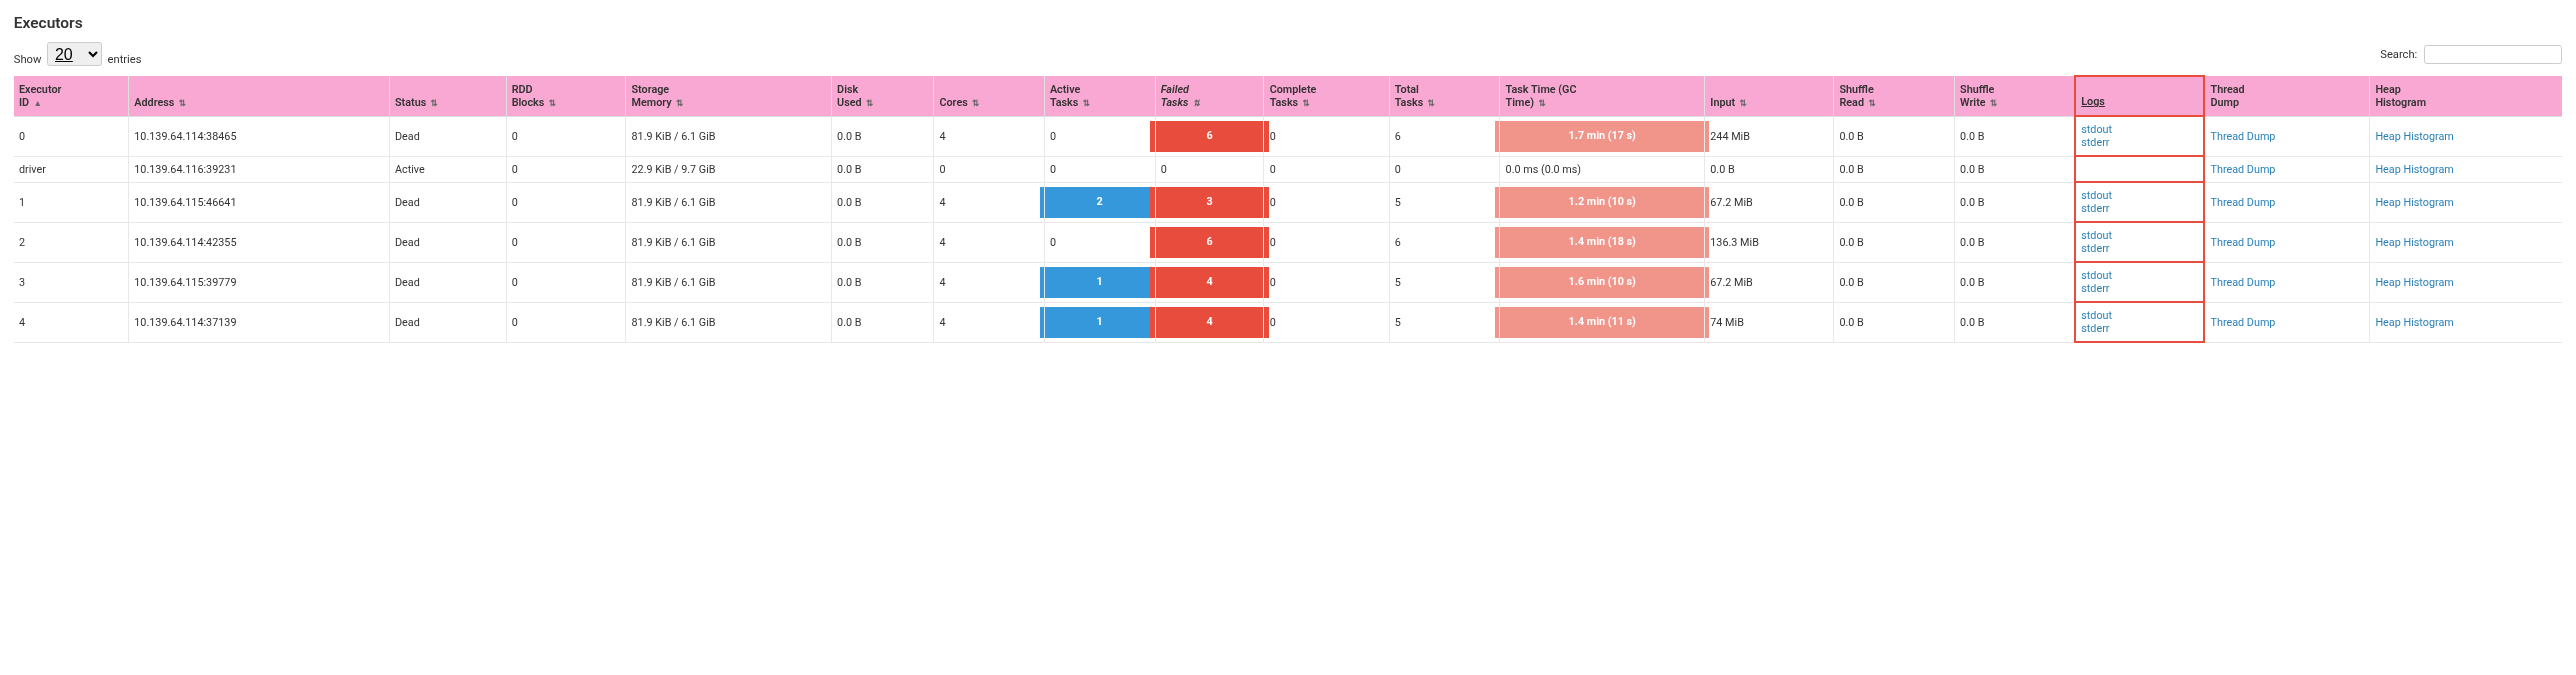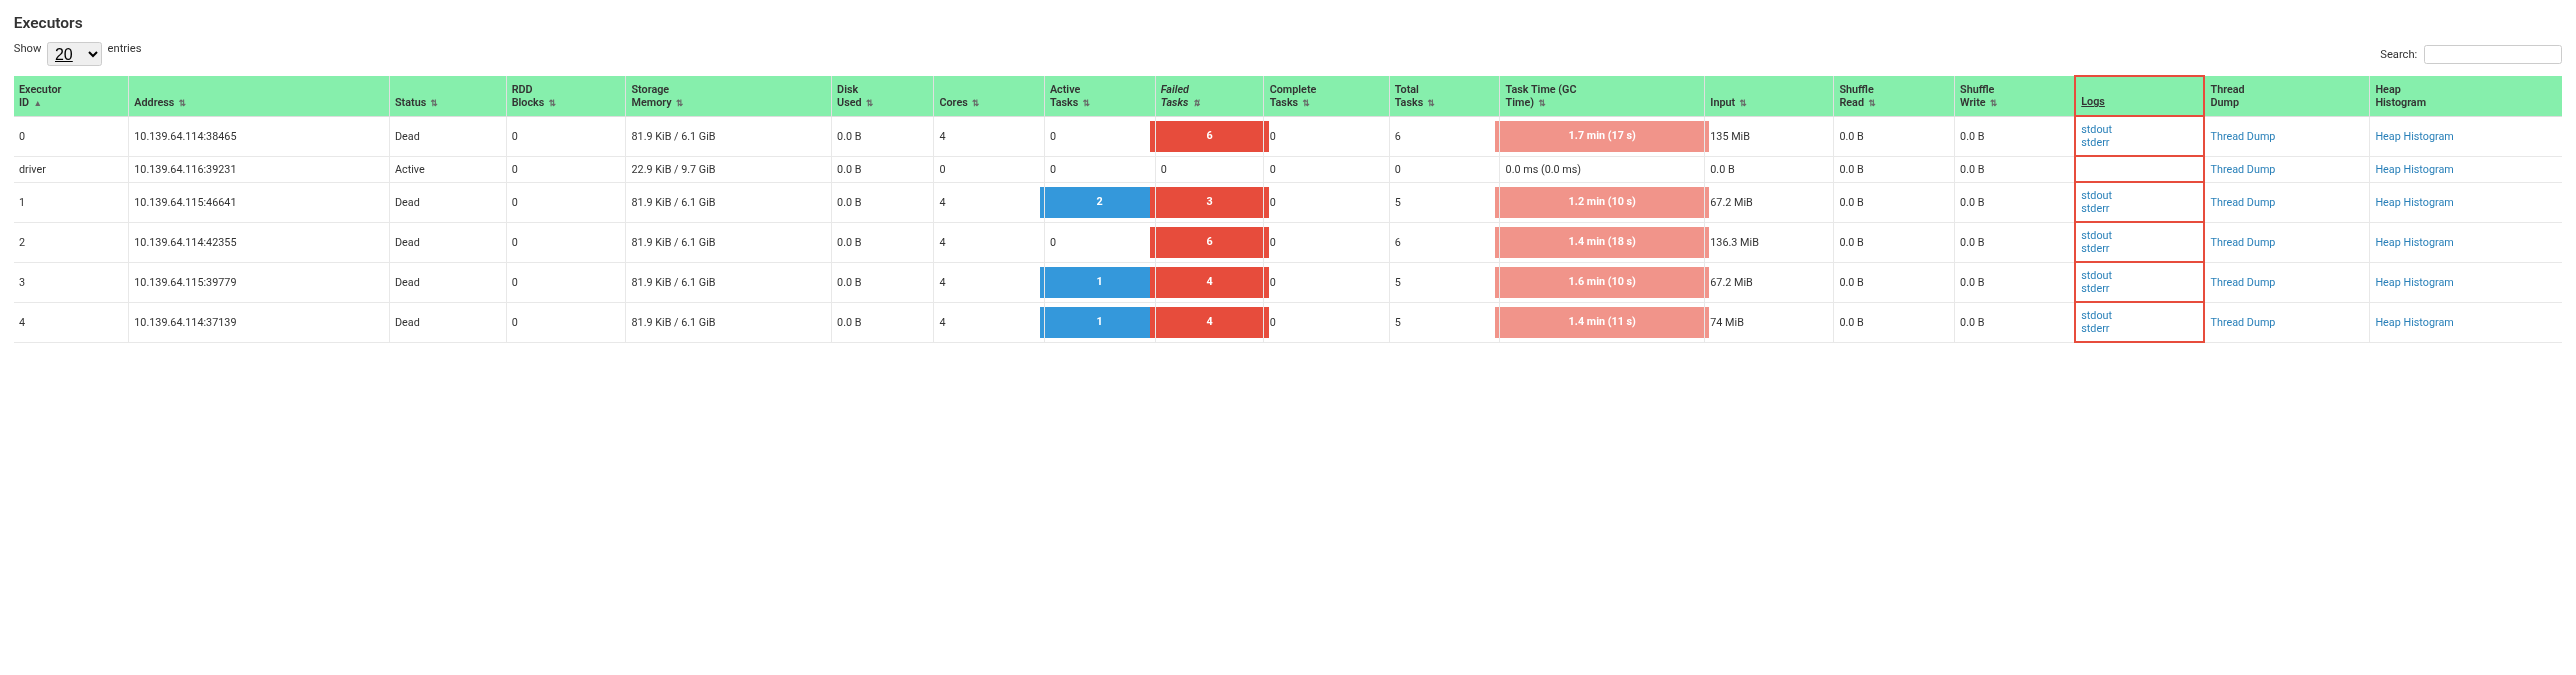--- a/index.html
+++ b/index.html
@@ -17,21 +17,21 @@
       color: #333;
     }
     .top-controls {
       display: flex;
       justify-content: space-between;
       align-items: center;
       margin-bottom: 8.6px;
     }
     .show-entries {
       display: flex;
-      align-items: flex-start;
+      align-items: flex-end;
       gap: 5.2px;
       font-size: 11.2px;
     }
     .show-entries select {
       padding: 1.7px 3.4px;
       font-size: 16px;
       border: 0.9px solid #ccc;
       border-radius: 2.6px;
       text-decoration: underline;
     }
@@ -48,21 +48,21 @@
       padding: 2.6px 6.9px;
       font-size: 11.2px;
       width: 138px;
     }
     table {
       width: 100%;
       border-collapse: collapse;
       font-size: 10.8px;
     }
     thead tr {
-      background: #86efac;
+      background: #f9a8d4;
       border-bottom: 1.7px solid #ddd;
       margin-left: 16px;
     }
     th {
       padding: 6.9px 5.2px;
       text-align: left;
       font-weight: 600;
       color: #333;
       white-space: nowrap;
       cursor: pointer;
@@ -196,21 +196,21 @@
         <td><span>4</span></td>
         <td style="padding: 6px 5.2px;"><span>0</span></td>
         <td style="padding: 0px;">
           <span class="cell-red">6</span>
         </td>
         <td><span>0</span></td>
         <td><span>6</span></td>
         <td style="padding: 0px;">
           <span class="cell-pink">1.7 min (17 s)</span>
         </td>
-        <td><span>135 MiB</span></td>
+        <td><span>244 MiB</span></td>
         <td><span>0.0 B</span></td>
         <td><span>0.0 B</span></td>
         <td style="border: 2.6px solid rgb(231, 76, 60);">
           <a class="link">stdout</a>
           <a class="link">stderr</a>
         </td>
         <td>
           <a class="link">Thread Dump</a>
         </td>
         <td>

